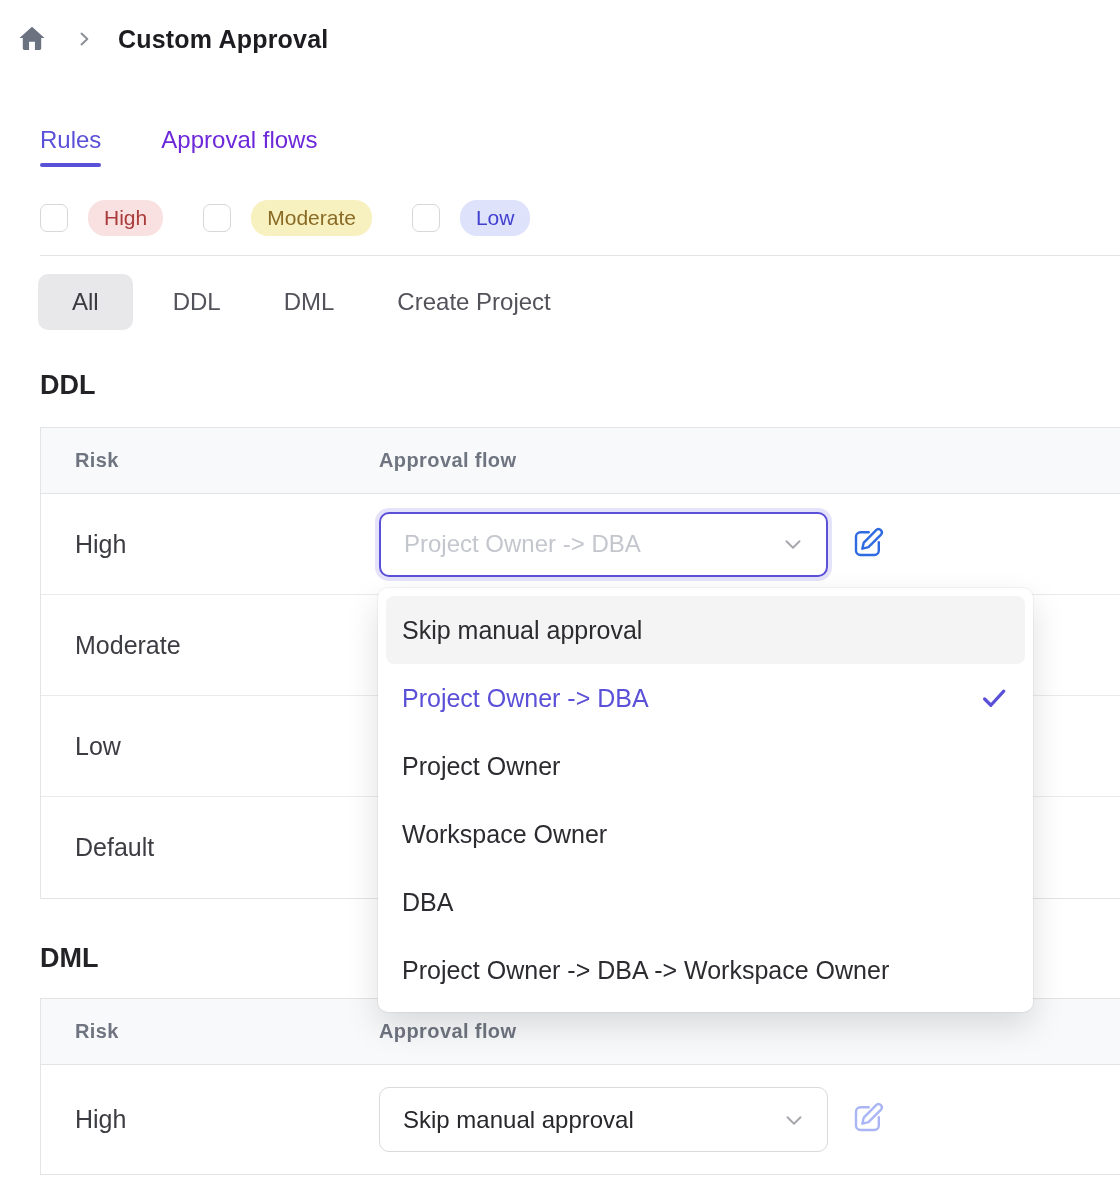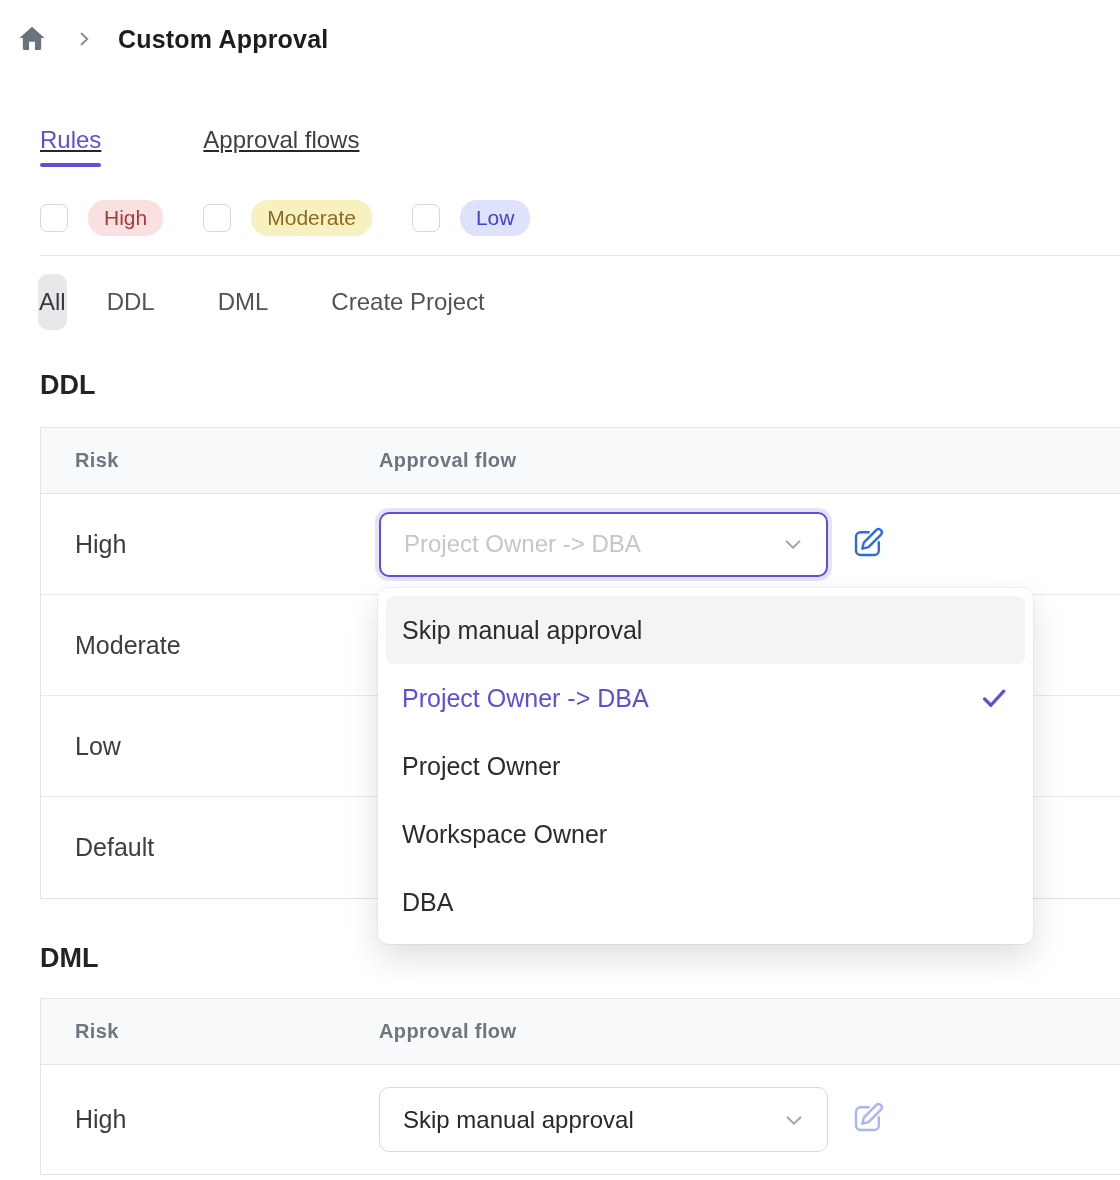--- a/index.html
+++ b/index.html
@@ -11,22 +11,22 @@
     position: relative;
   }
 
   
   .breadcrumb { display: flex; align-items: center; padding: 22px 0 0 16px; height: 56px; }
   .home-icon { width: 32px; height: 32px; display: inline-flex; cursor: pointer; }
   .crumb-sep { margin: 0 24px 0 26px; display: inline-flex; }
   .page-title { font-size: 25px; font-weight: 600; color: #1c1c21; letter-spacing: .2px; }
 
   
-  .tabs { margin: 70px 0 0 40px; display: flex; gap: 102px; text-decoration: underline; }
-  .tab { font-size: 24px; color: #404040; padding-bottom: 13px; position: relative; cursor: pointer; }
+  .tabs { margin: 70px 0 0 40px; display: flex; gap: 60px; }
+  .tab { font-size: 24px; color: #6d28d9; padding-bottom: 13px; position: relative; cursor: pointer; }
   .tab.active { color: #5b50d8; }
   .tab.active::after {
     content: ""; position: absolute; left: 0; right: 0; bottom: 0;
     height: 4px; border-radius: 2px; background: #5b50d8;
   }
 
   
   .risk-filters { margin: 34px 0 0 40px; display: flex; align-items: center; gap: 40px; height: 34px; }
   .risk-group { display: flex; align-items: center; gap: 20px; }
   .checkbox {
@@ -36,21 +36,21 @@
   .badge {
     font-size: 21px; line-height: 1; padding: 7px 16px 8px; border-radius: 17px; white-space: nowrap;
   }
 
   .divider { margin: 20px 0 0 40px; border-top: 1px solid #e4e4e7; }
 
   
   .type-filters { margin: 18px 0 0 38px; display: flex; align-items: center; }
   .seg { font-size: 24px; color: #52525b; background: transparent; border: none; cursor: pointer;
          font-family: inherit; padding: 14px 0; }
-  .seg.selected { background: #e8e8ea; color: #3a3a40; border-radius: 10px; padding: 14px 1px; }
+  .seg.selected { background: #e8e8ea; color: #3a3a40; border-radius: 10px; padding: 14px 34px; }
   .seg.m40 { margin-left: 40px; }
   .seg.m63 { margin-left: 63px; }
 
   
   .section-title { margin: 40px 0 0 40px; font-size: 27px; font-weight: 700; color: #232327; }
   .section-title.dml { margin-top: 44px; }
   .rules-table {
     margin: 26px 0 0 40px; width: 1090px;
     border: 1px solid #e4e4e7; border-bottom: 1px solid #e4e4e7;
     background: #fff;
@@ -239,13 +239,16 @@
   </div>
   <div class="dd-item">
     <span>Project Owner</span>
   </div>
   <div class="dd-item">
     <span>Workspace Owner</span>
   </div>
   <div class="dd-item">
     <span>DBA</span>
   </div>
+  <div class="dd-item">
+    <span>Project Owner -&gt; DBA -&gt; Workspace Owner</span>
+  </div>
 </div>
 
 </body></html>

